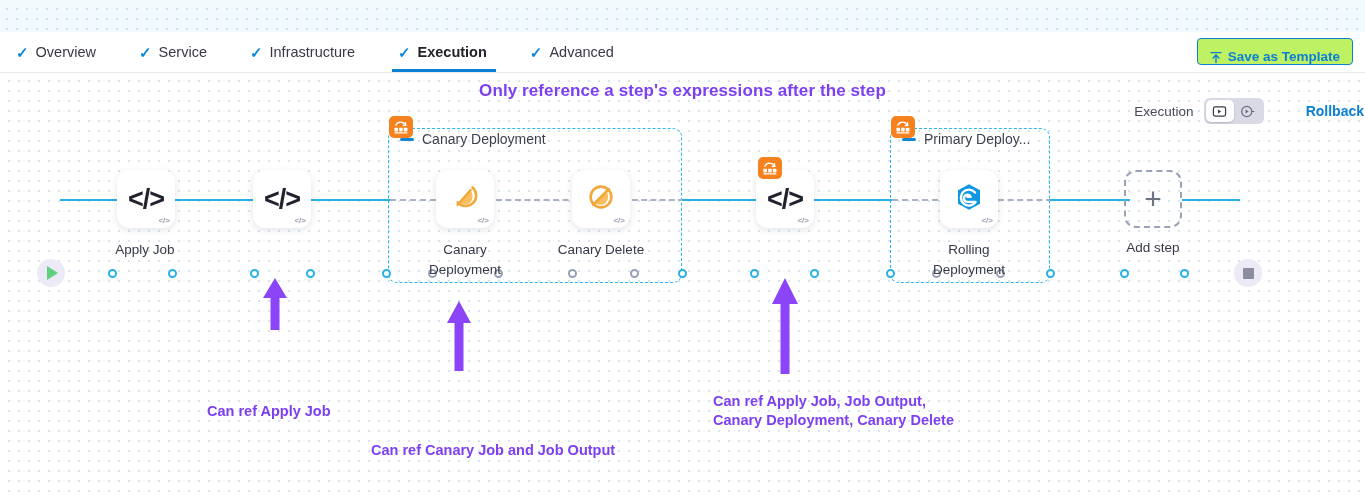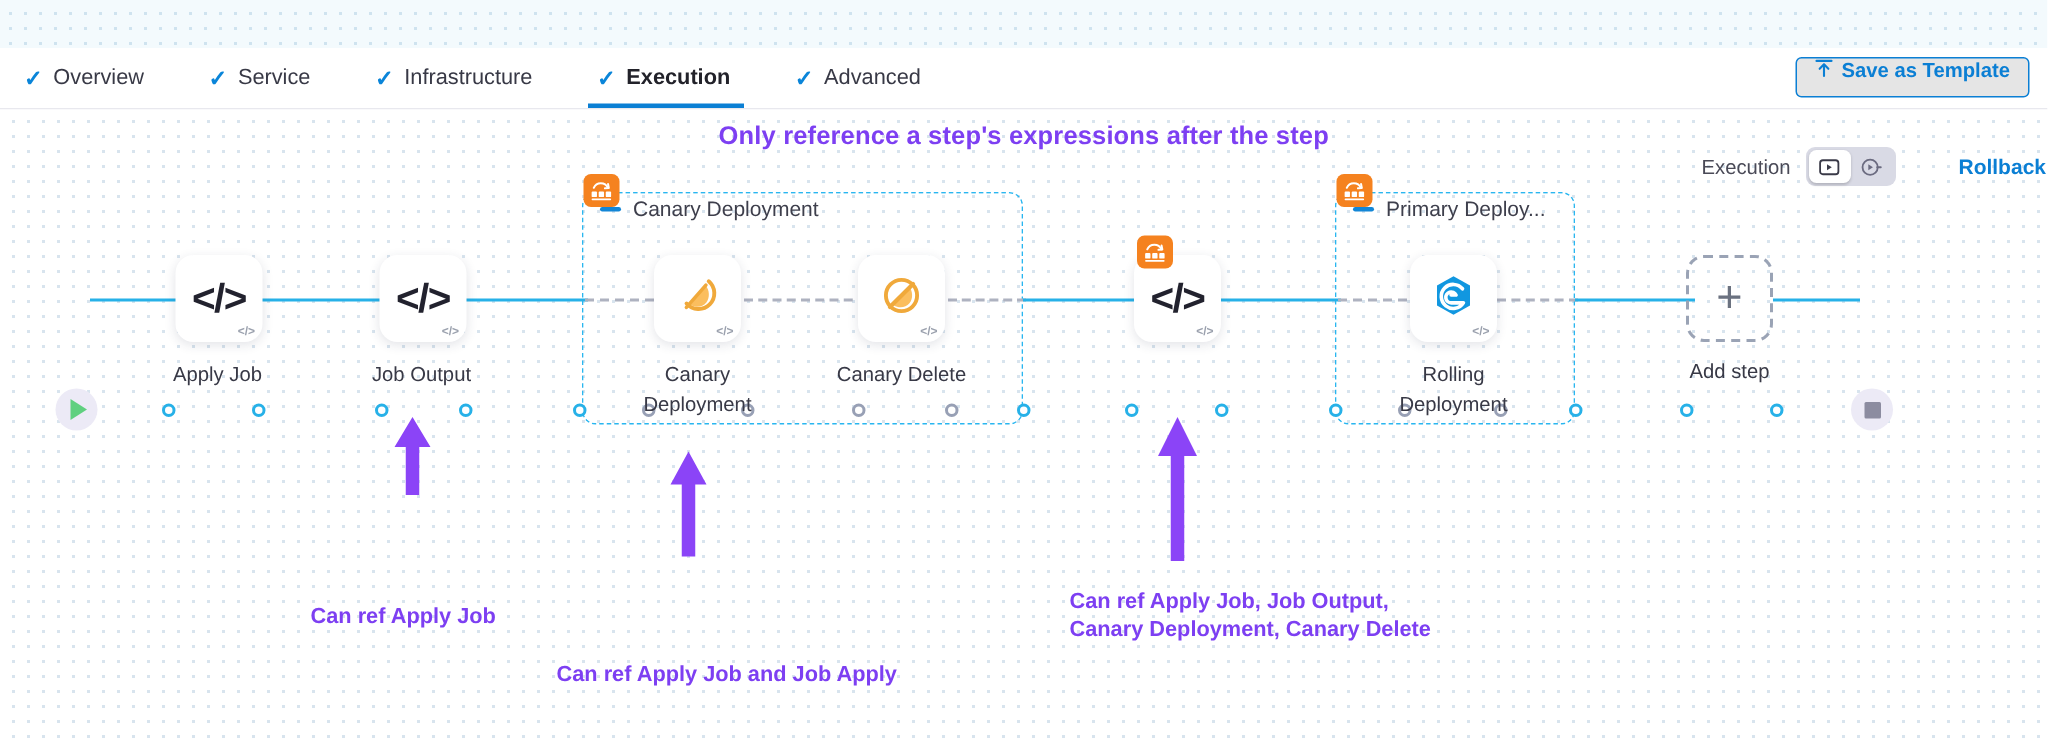--- a/index.html
+++ b/index.html
@@ -29,22 +29,22 @@
     display:flex;align-items:center;gap:7px;height:40px;padding:0 15px 0 2px;
     margin-right:26px;font-size:14.5px;color:#383946;cursor:pointer;position:relative;
   }
   .tab .chk{color:#0a85d9;font-size:15px;line-height:1;font-weight:700;}
   .tab.active{font-weight:700;color:#22222a;}
   .tab.active::after{
     content:"";position:absolute;left:-4px;right:6px;bottom:0;height:3px;background:#0b7fd4;
   }
   .save-tpl{
     position:absolute;right:12px;top:6px;height:27px;box-sizing:border-box;
-    display:flex;align-items:flex-start;gap:6px;padding:0 12px;
-    border:1px solid #0b7fd4;border-radius:4px;background:#e5e5e5;
+    display:flex;align-items:flex-end;gap:6px;padding:0 12px;
+    border:1px solid #0b7fd4;border-radius:4px;background:#bef264;
     color:#0b7fd4;font-size:13.5px;font-weight:700;cursor:pointer;
   }
   .save-tpl svg{display:block;}
 
   
   .canvas{
     position:absolute;left:0;top:73px;width:1365px;height:422px;
     background:#ffffff;
     background-image:radial-gradient(#d8e4ee 1px, transparent 1px);
     background-size:10px 10px;background-position:4px 3px;
@@ -265,21 +265,20 @@
     <div class="node" style="left:117px;top:97px;">
       <span class="codeglyph">&lt;/&gt;</span>
       <span class="minibadge">&lt;/&gt;</span>
     </div>
     <div class="node-label" style="left:70px;top:167px;">Apply Job</div>
 
     <div class="node" style="left:253px;top:97px;">
       <span class="codeglyph">&lt;/&gt;</span>
       <span class="minibadge">&lt;/&gt;</span>
     </div>
-    <div class="node-label" style="left:206px;top:167px;">Job Output</div>
 
     <div class="node" style="left:436px;top:97px;">
       <span>
         <svg width="34" height="34" viewBox="0 0 34 34">
           <path d="M24.5 7.5a10.5 10.5 0 1 1-14.8 14.8" fill="none" stroke="#f0a93b" stroke-width="2.6" stroke-linecap="round"></path>
           <path d="M22.4 10.2c2.6 3.1 3.1 8.4.4 11.6-2.5 3-7.1 3.5-10.4 1.3l10-12.9z" fill="#fbbe5e"></path>
           <path d="M9.6 24.9 22.6 10.1" stroke="#f0a93b" stroke-width="2.4" stroke-linecap="round"></path>
         </svg>
       </span>
       <span class="minibadge">&lt;/&gt;</span>
@@ -340,21 +339,21 @@
           <path d="M16 2 28 22h-7.5v32h-9V22H4z" fill="#8b44f7"></path>
         </svg>
     </div>
     <div class="anno-text" style="left:207px;top:329px;">Can ref Apply Job</div>
 
     <div class="anno-arrow" style="left:443px;top:226px;">
       <svg width="32" height="74" viewBox="0 0 32 74">
           <path d="M16 2 28 24h-7.5v48h-9V24H4z" fill="#8b44f7"></path>
         </svg>
     </div>
-    <div class="anno-text" style="left:371px;top:368px;">Can ref Apply Job and Job Apply</div>
+    <div class="anno-text" style="left:371px;top:368px;">Can ref Canary Job and Job Output</div>
 
     <div class="anno-arrow" style="left:769px;top:203px;">
       <svg width="32" height="100" viewBox="0 0 32 100">
           <path d="M16 2 29 28h-8.5v70h-9V28H3z" fill="#8b44f7"></path>
         </svg>
     </div>
     <div class="anno-text" style="left:681px;top:319px;margin-left:32px;"><span style="white-space:pre-line;">Can ref Apply Job, Job Output,
 Canary Deployment, Canary Delete</span></div>
 
   </div>

